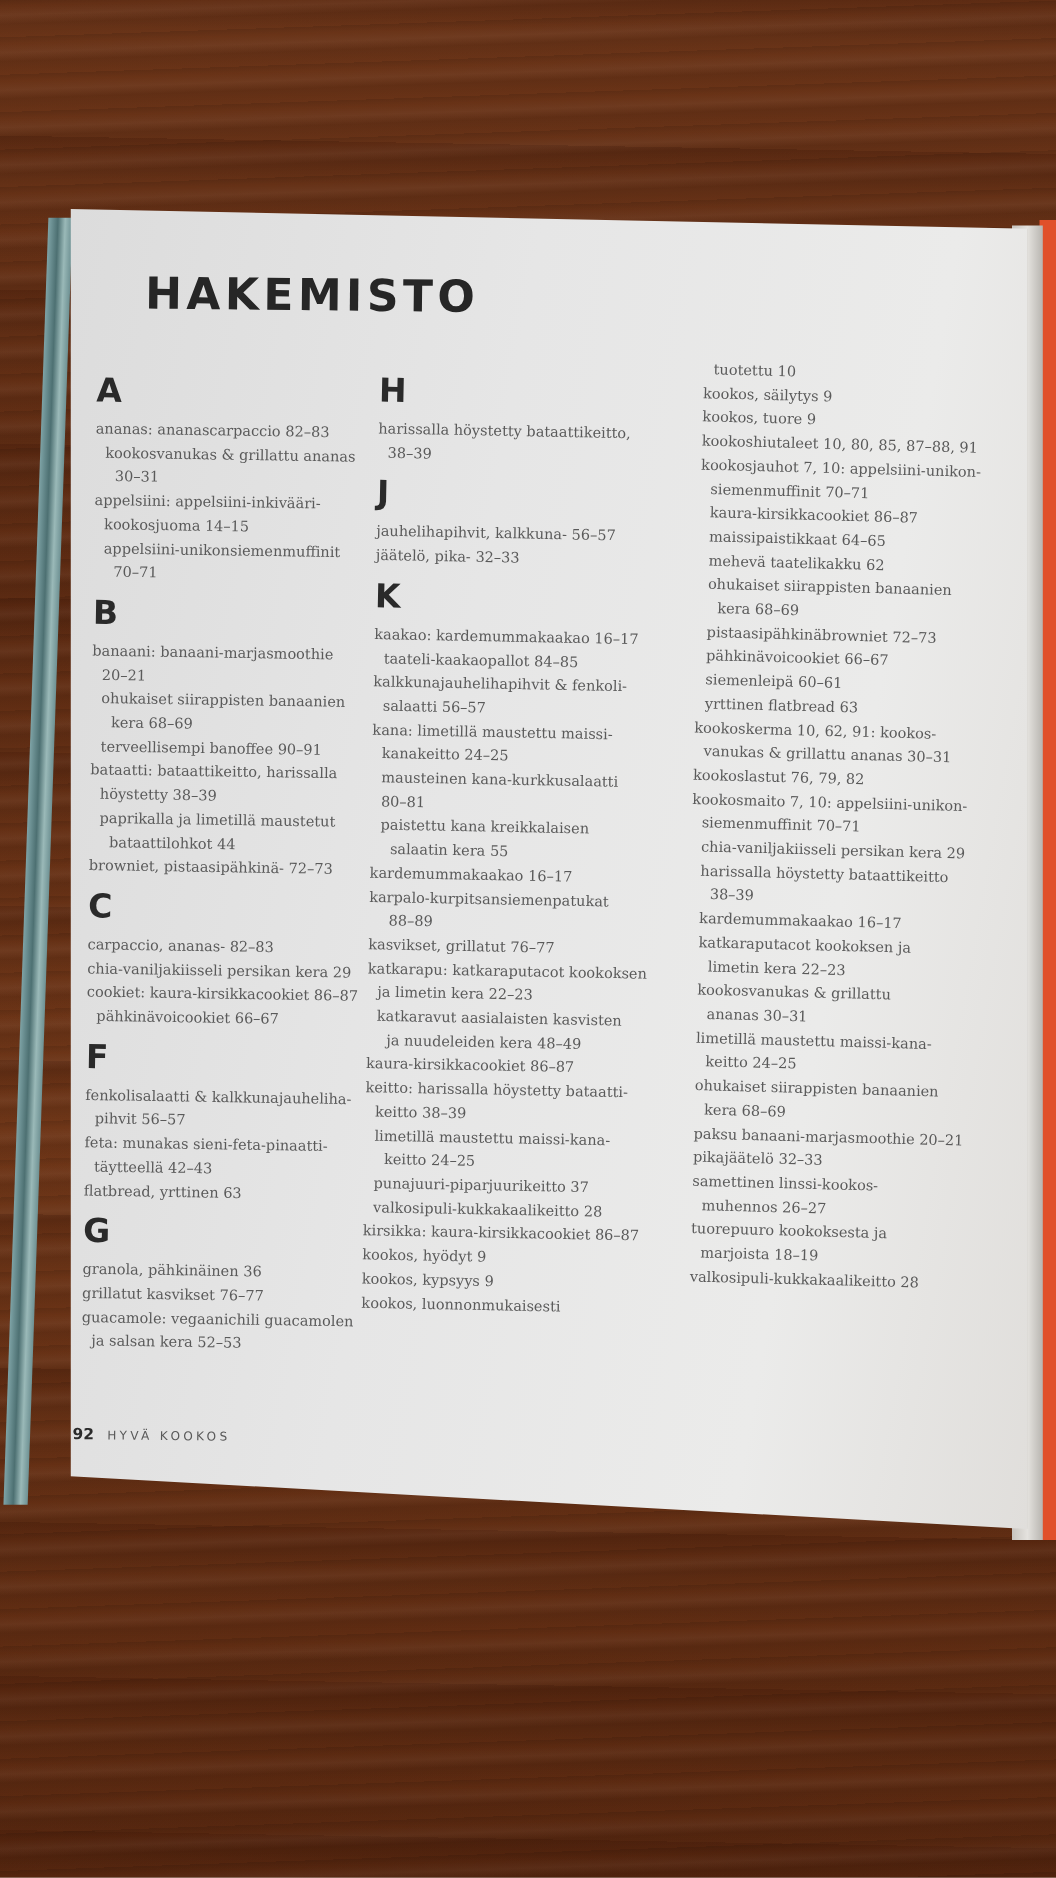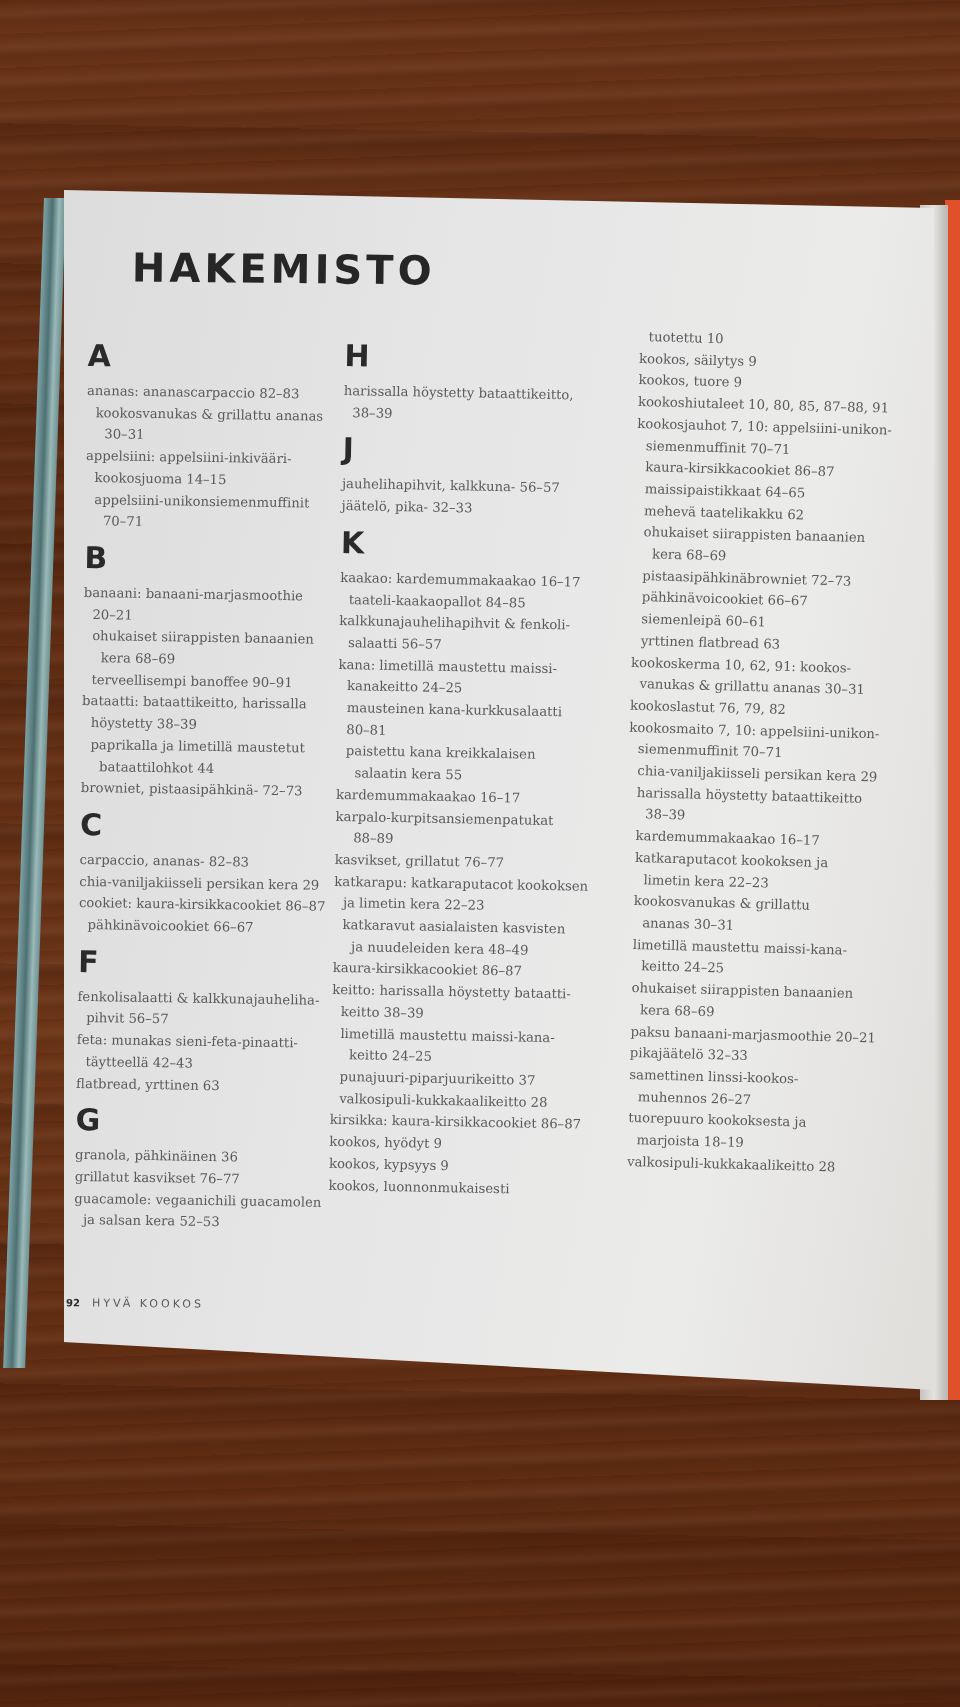--- a/index.html
+++ b/index.html
@@ -105,21 +105,21 @@
       left: 66px;
       top: 1297px;
       display: flex;
       align-items: baseline;
       gap: 12px;
       transform: rotate(0.6deg);
     }
     .page-num {
       font-family: "DejaVu Sans", sans-serif;
       font-weight: bold;
-      font-size: 10px;
+      font-size: 14px;
       color: #2a2a2a;
     }
     .book-name {
       font-family: "DejaVu Sans", sans-serif;
       font-size: 11px;
       letter-spacing: 3px;
       color: #5a5a5a;
     }
   </style>
 </head>

